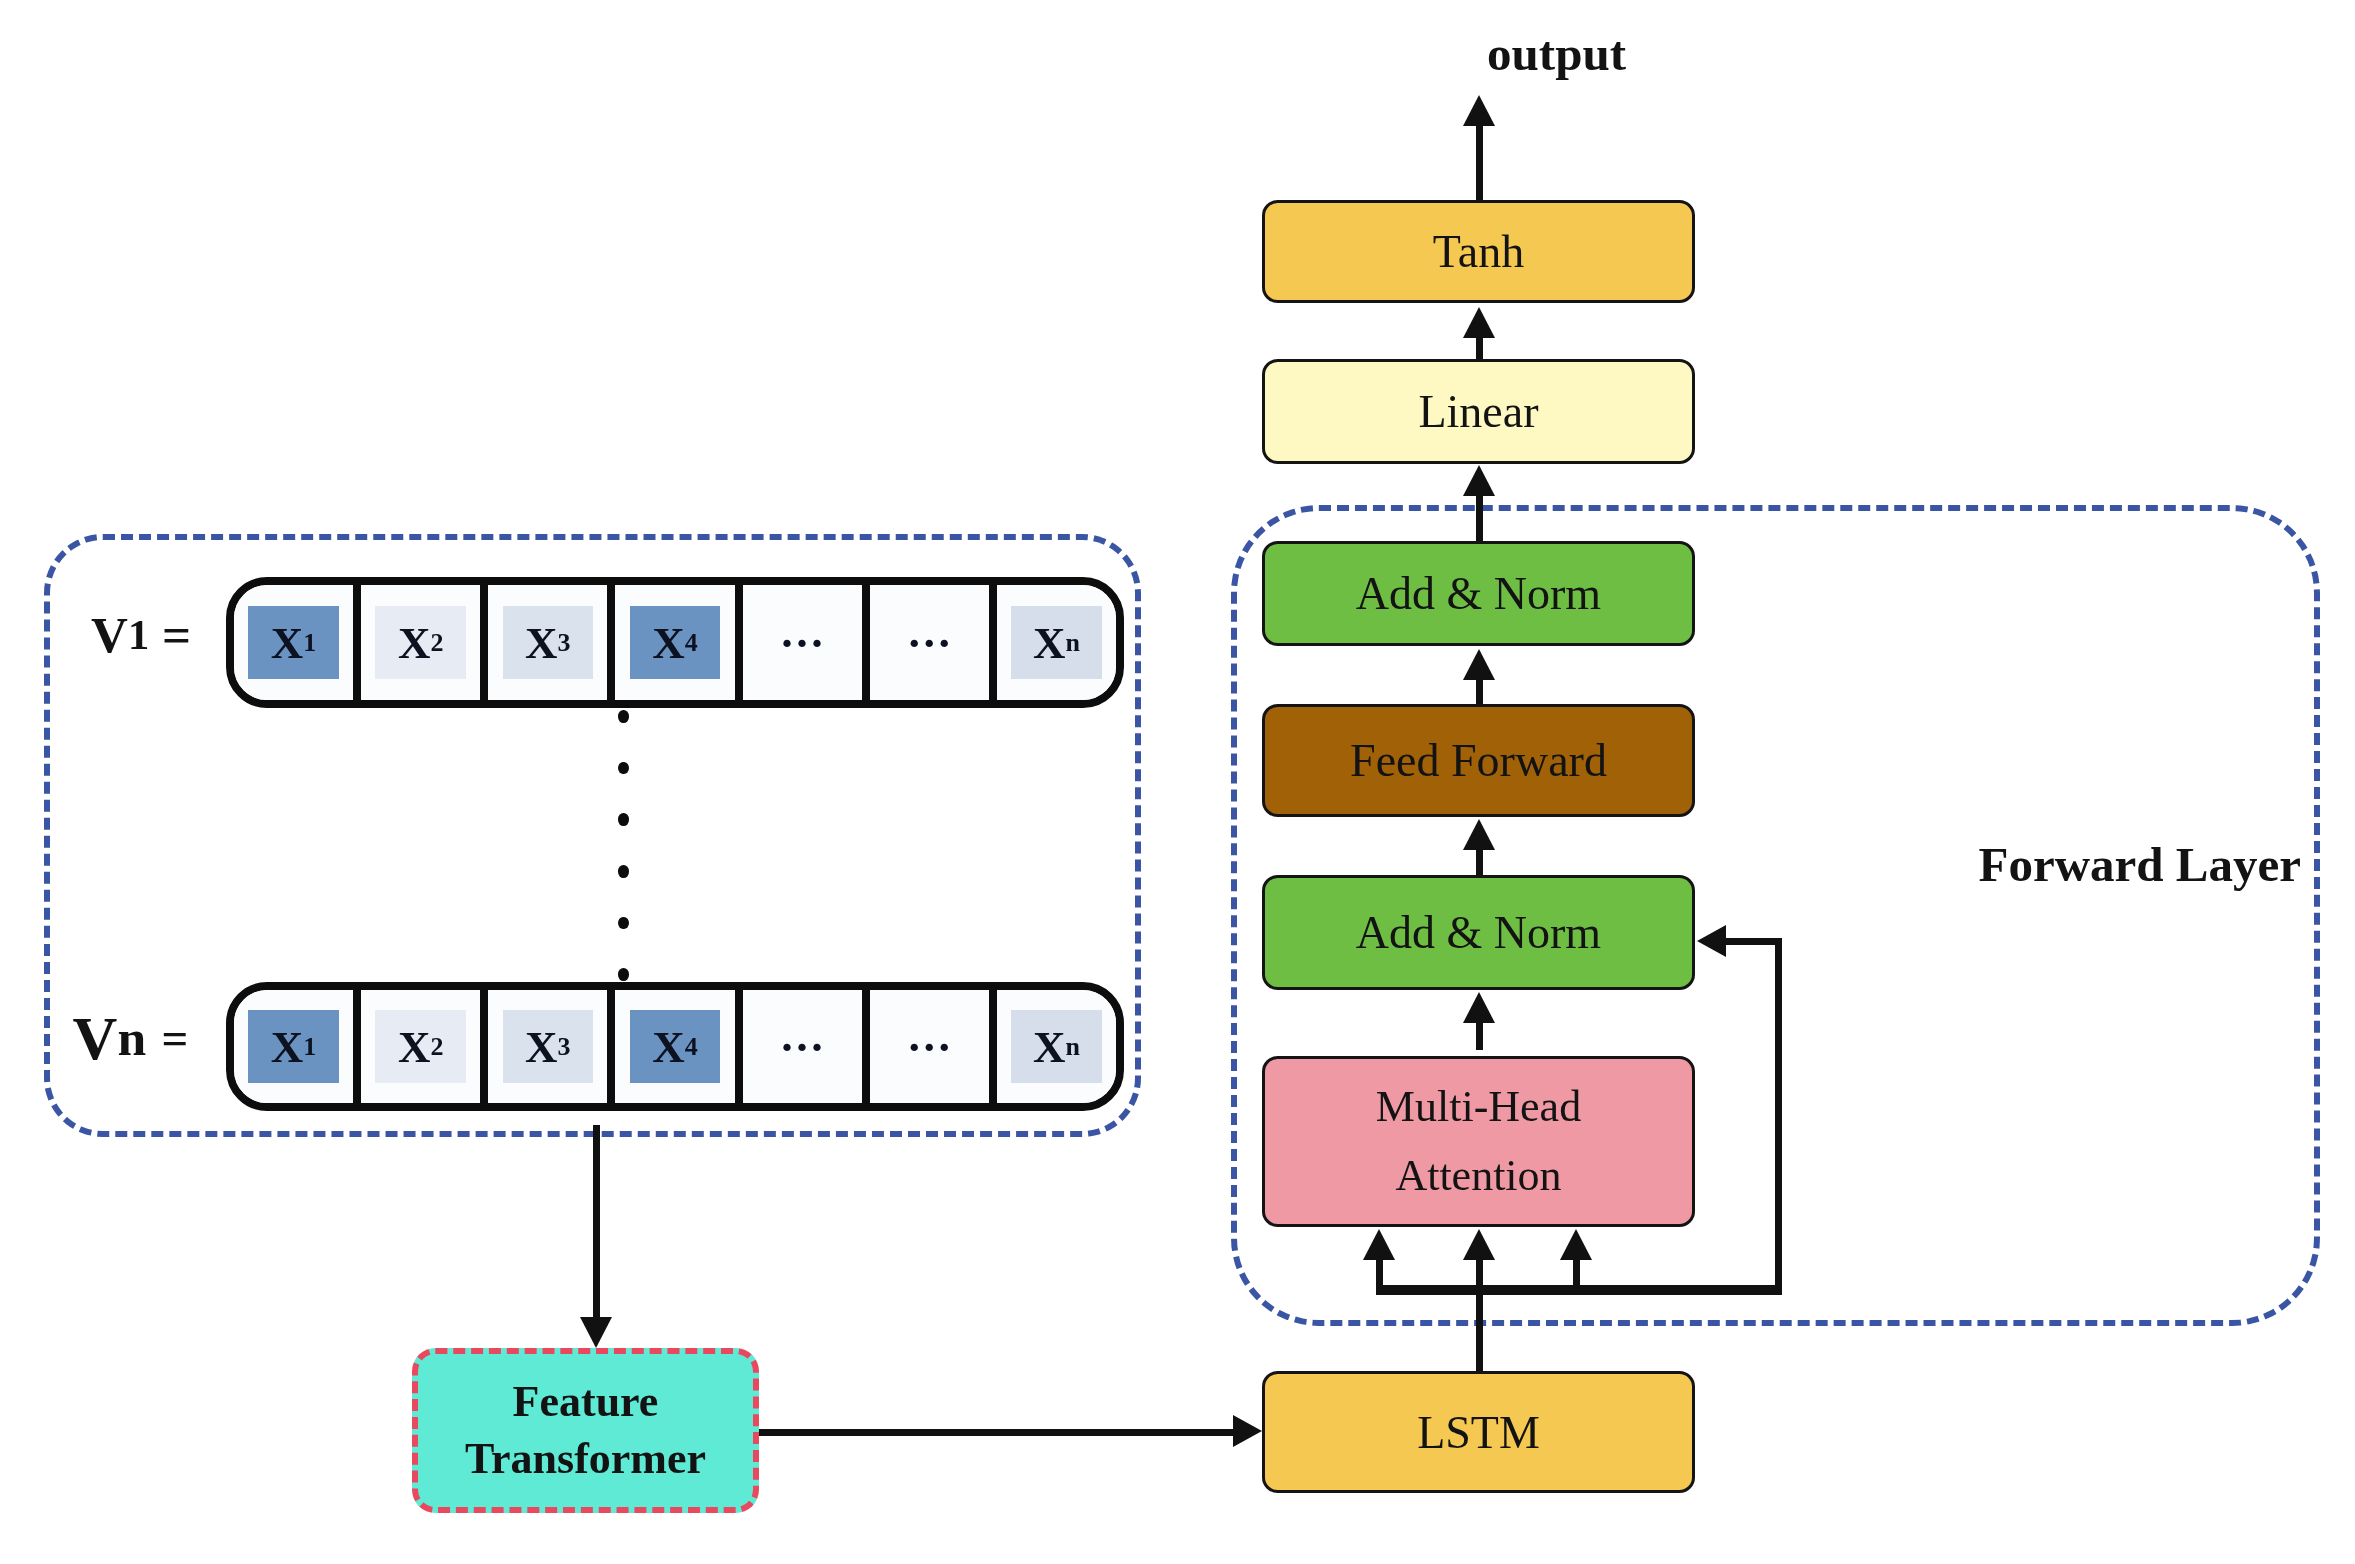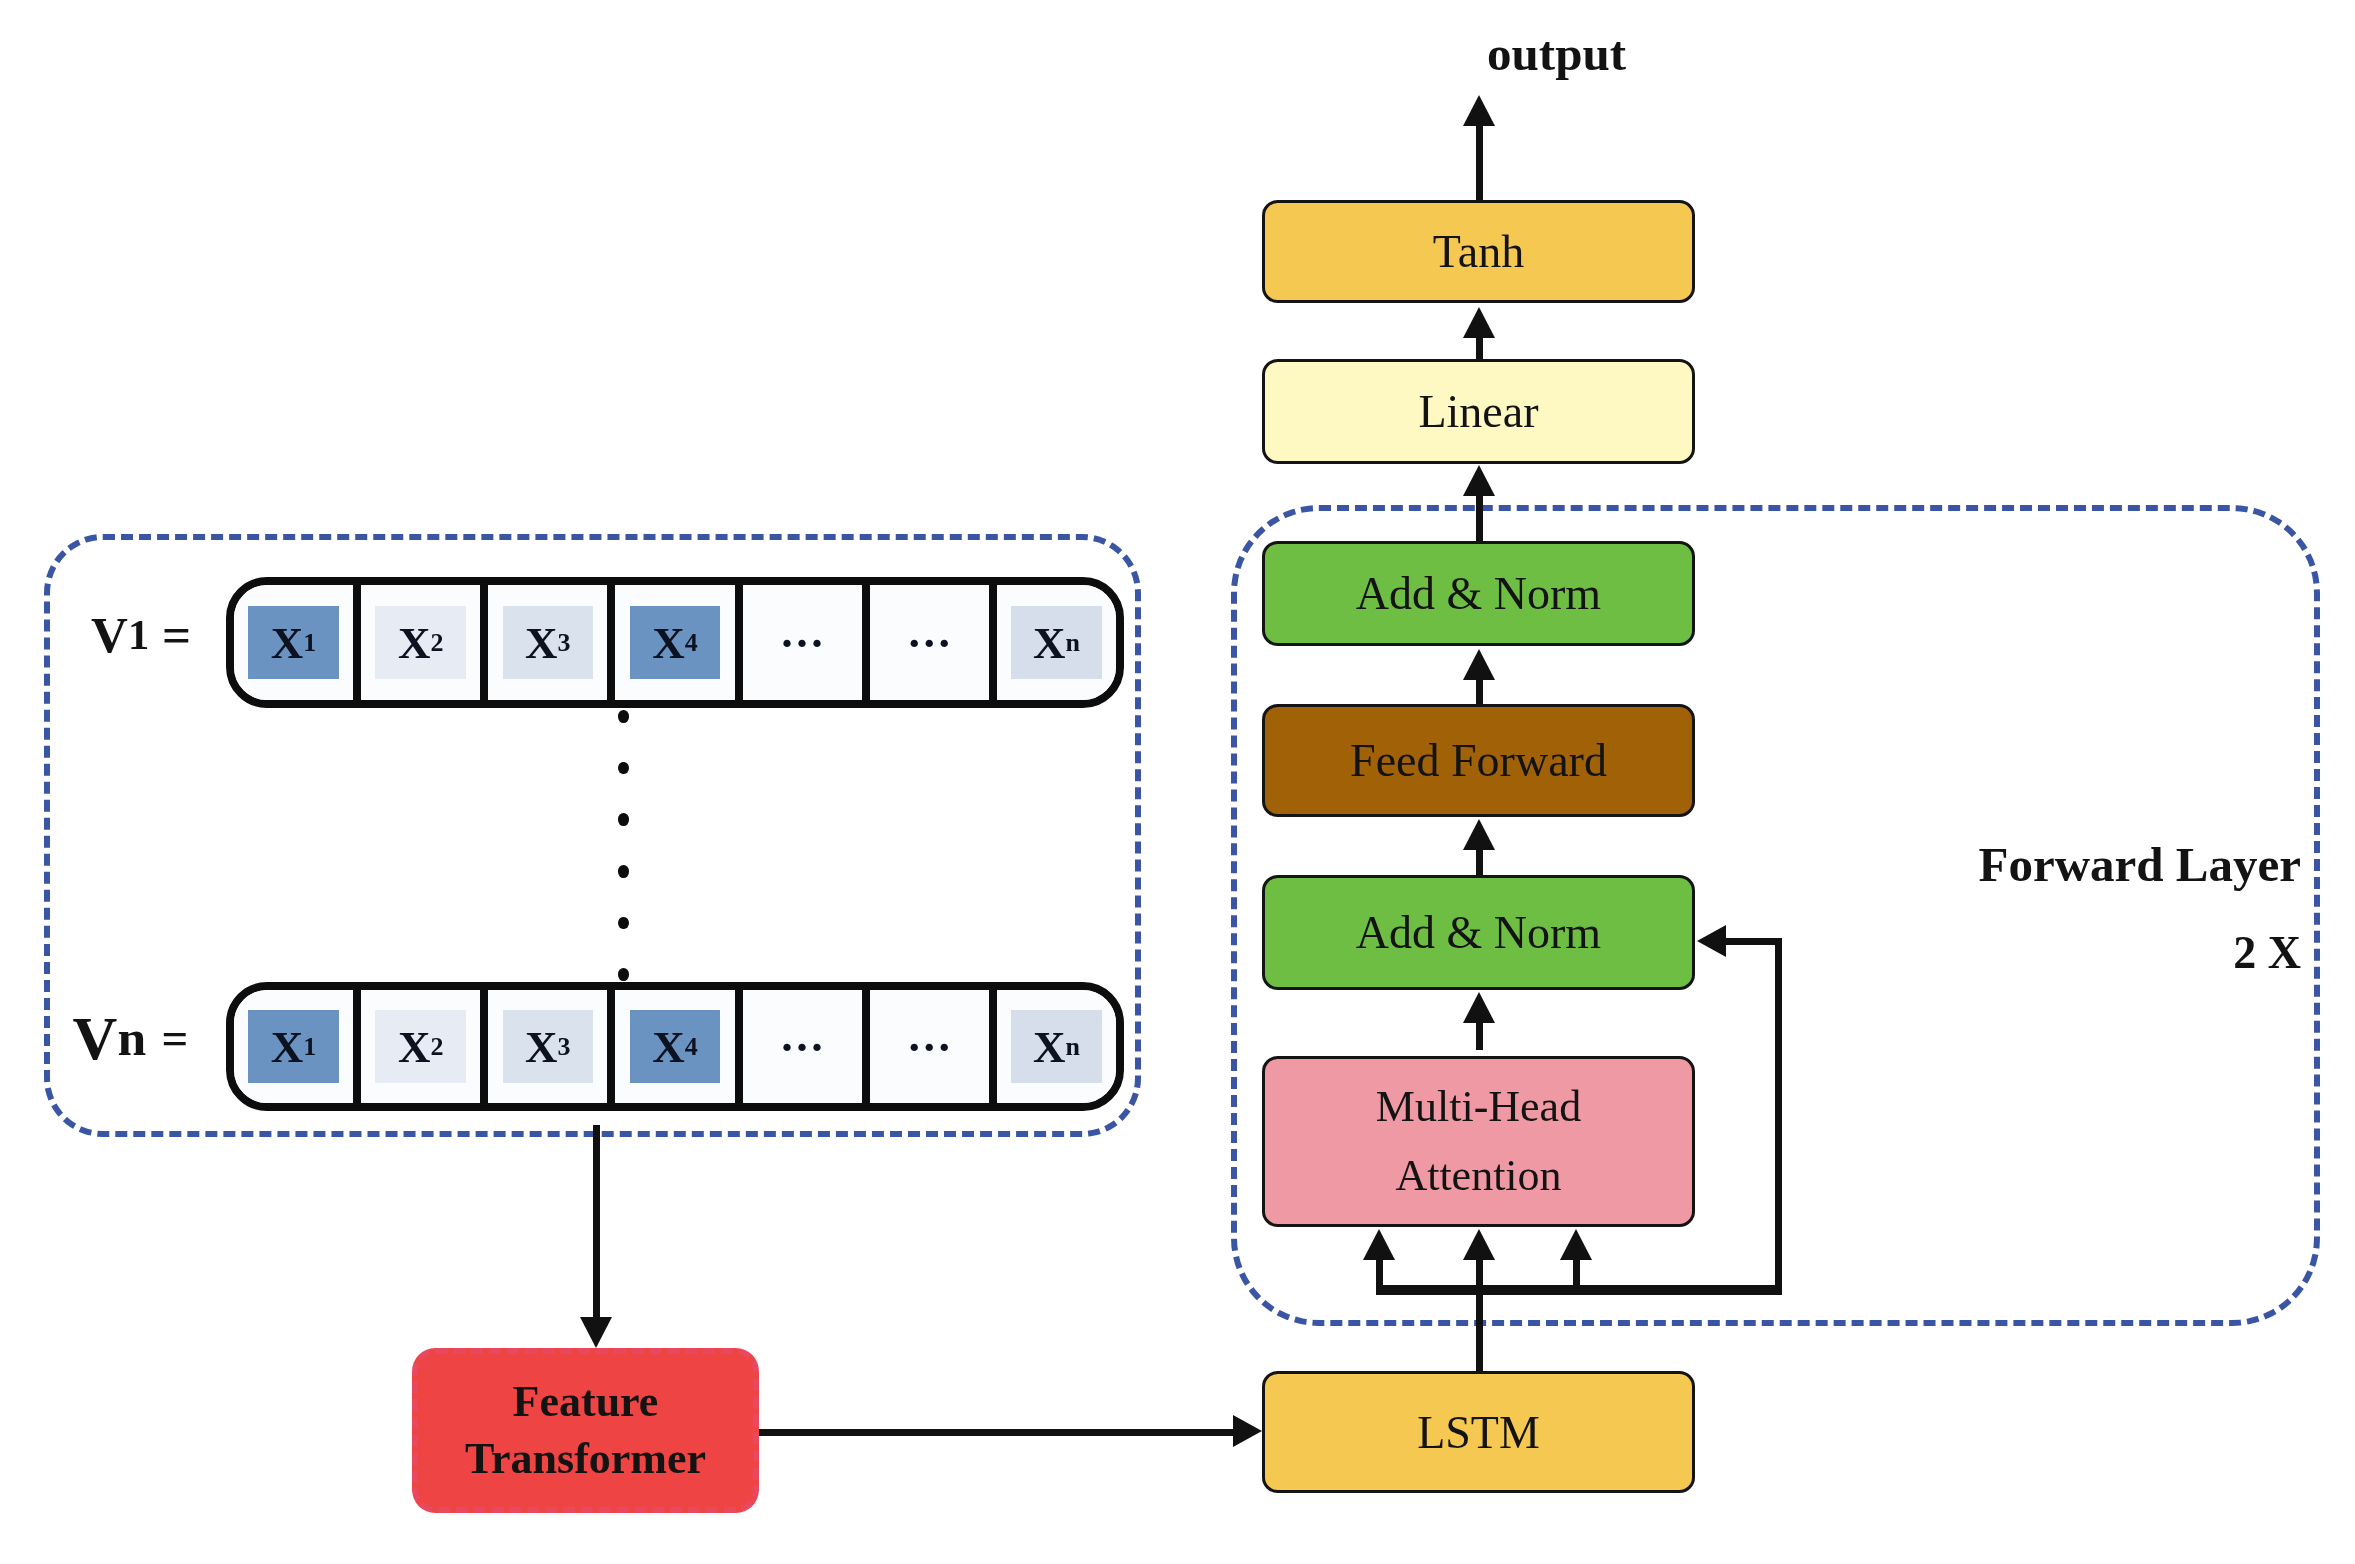--- a/index.html
+++ b/index.html
@@ -1,21 +1,21 @@
 <!DOCTYPE html>
 <html><head>
 <meta charset="utf-8">
 <style>
   html,body{margin:0;padding:0;background:#ffffff;}
   body{width:2355px;height:1564px;position:relative;overflow:hidden;
        font-family:"Liberation Serif","DejaVu Serif",serif;color:#131313;}
   .abs{position:absolute;}
   
   .dashed-blue{border:6.8px dashed #3A55A4;border-radius:59px;background:transparent;z-index:1;}
-  .dashed-red{border:6.8px dashed #E8495E;border-radius:23.4px;background:#ef4444;z-index:3;}
+  .dashed-red{border:6.8px dashed #E8495E;border-radius:23.4px;background:#5eead4;z-index:3;}
   
   .node{border:3.9px solid #141414;border-radius:15.6px;display:flex;align-items:center;justify-content:center;
         font-size:46px;z-index:3;text-align:center;line-height:1.5;}
   
   .vline{position:absolute;width:6.8px;background:#111;z-index:2;}
   .hline{position:absolute;height:6.8px;background:#111;z-index:2;}
   .thickline{position:absolute;height:9.8px;background:#111;z-index:2;}
   .tri-up{position:absolute;width:0;height:0;border-left:16.6px solid transparent;
           border-right:16.6px solid transparent;border-bottom:31px solid #111;z-index:2;}
   .tri-down{position:absolute;width:0;height:0;border-left:16.6px solid transparent;
@@ -214,15 +214,14 @@
 <div class="vline" style="left:1775px;top:938px;width:6.8px;height:357px;"></div>
 <div class="hline" style="left:1724px;top:938px;width:58px;"></div>
 <div class="tri-left" style="left:1697px;top:925px;"></div>
 
 <div class="abs node" style="left: 1262px; top: 1371px; width: 427px; height: 116px; background-color: rgb(245, 201, 81);">
   <span>LSTM</span>
 </div>
 
 <div class="abs bigtext" style="left:1843px;top:825px;width:458px;font-size:49px;line-height:1.62;">
   <div>Forward Layer</div>
-  <div style="font-size:46px;margin-top:11.7px;">2 X</div>
 </div>
 
 
 </body></html>

